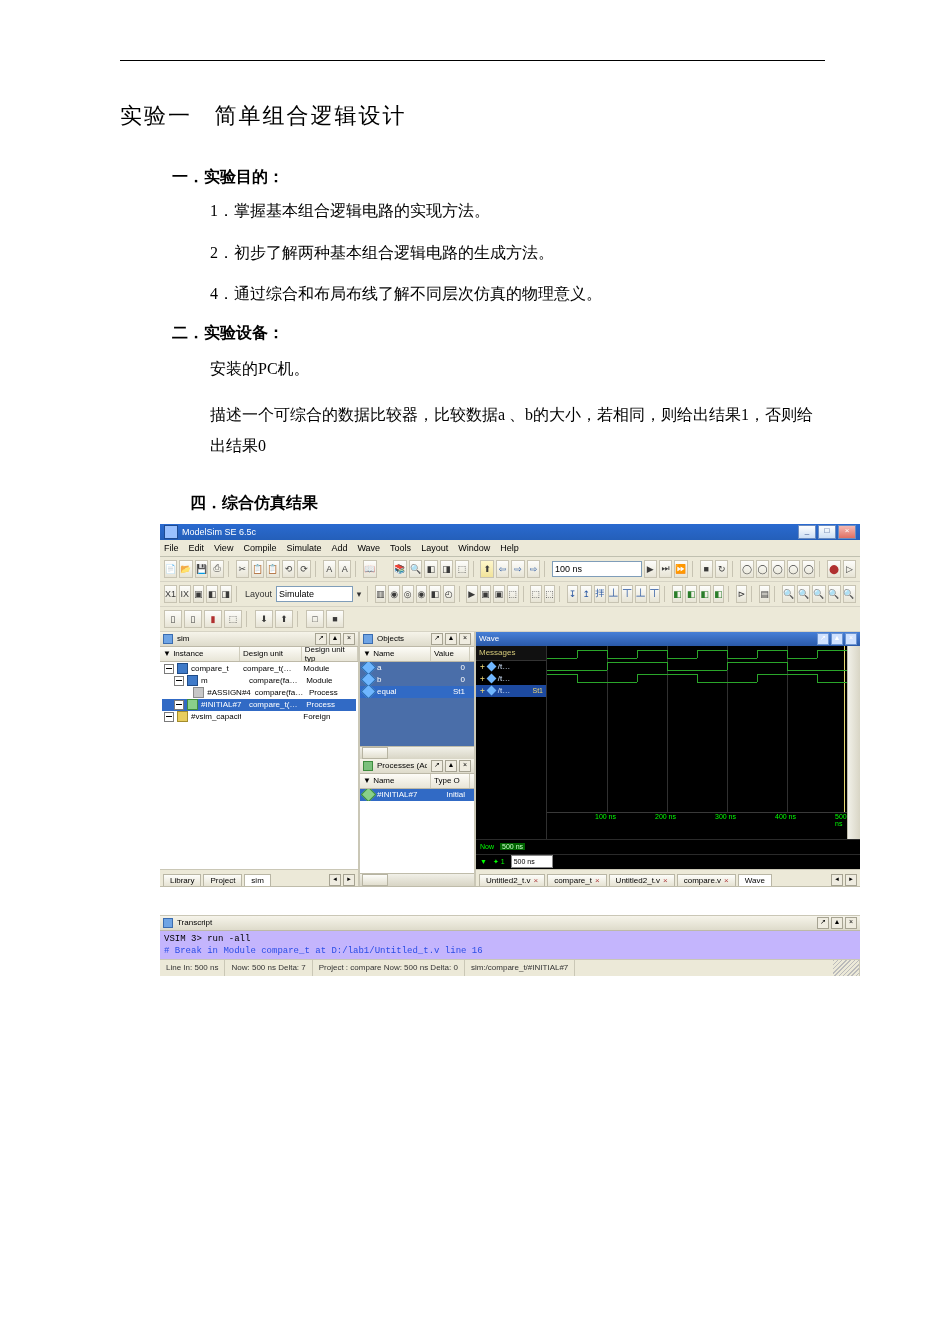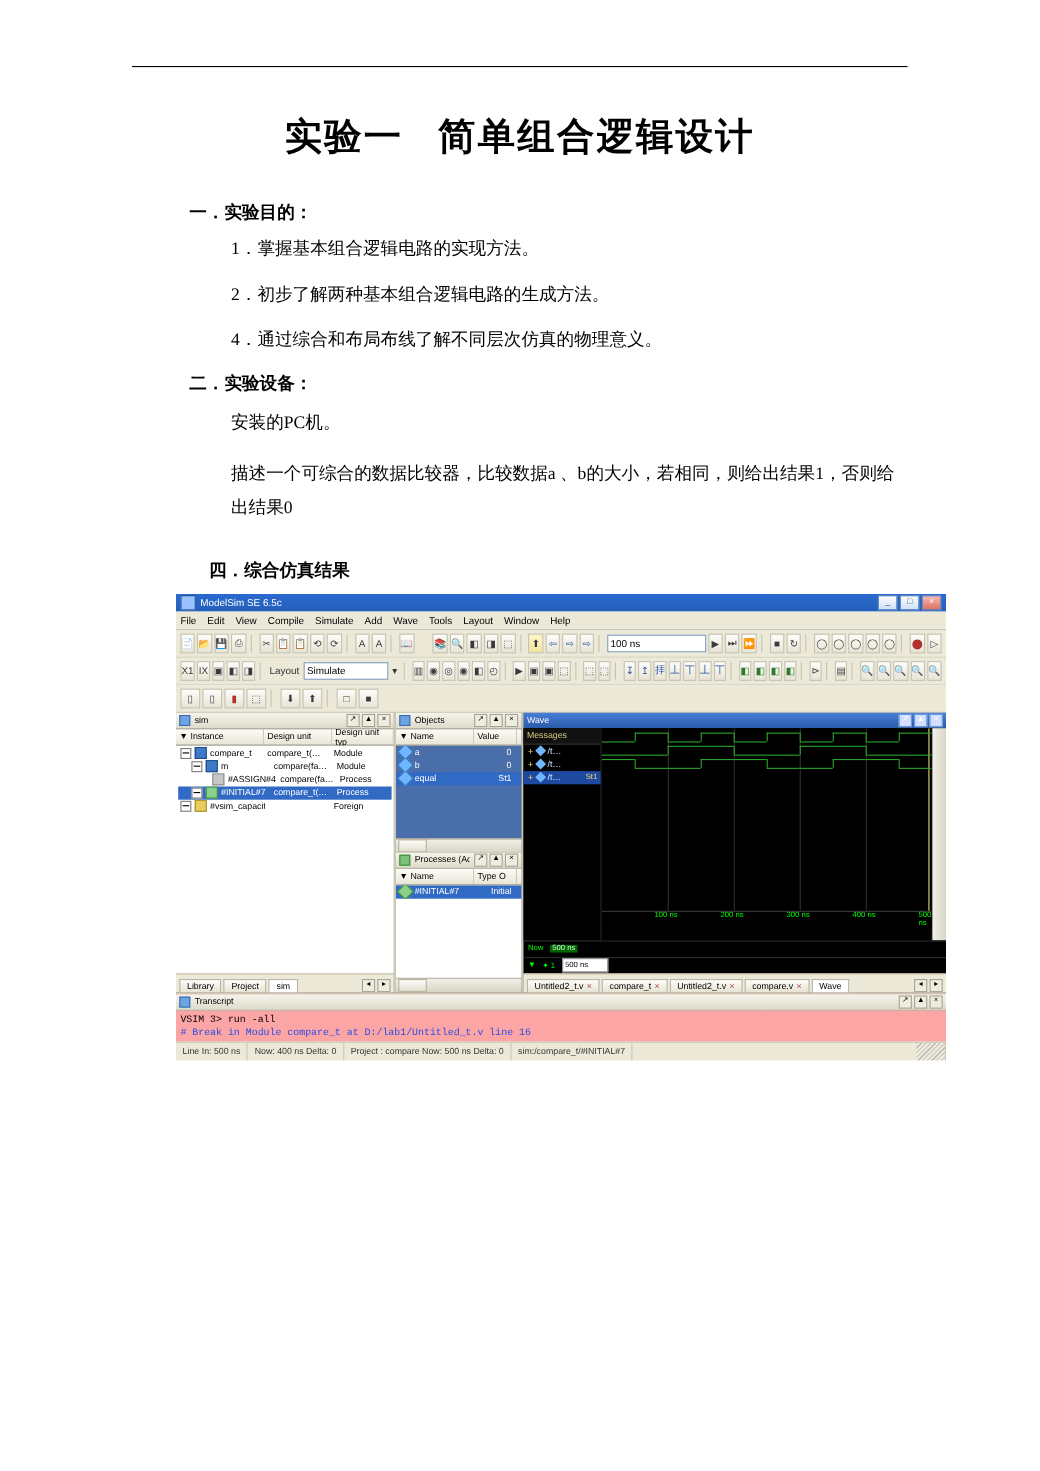--- a/index.html
+++ b/index.html
@@ -10,23 +10,23 @@
     color: #000;
   }
   .page {
     padding: 60px 120px 40px 120px;
   }
   .hr-top {
     border-top: 1.5px solid #000;
     margin: 0 0 40px 0;
   }
   .title {
-    font-size: 34px;
-    font-weight: bold;
-    text-align: center;
+    font-size: 22px;
+    font-weight: normal;
+    text-align: left;
     margin: 0 0 36px 0;
     letter-spacing: 2px;
     white-space: pre;
     font-family: "SimSun", "Songti SC", serif;
   }
   .sect-head {
     font-size: 16px;
     font-weight: bold;
     margin: 6px 0 10px 52px;
   }
@@ -245,25 +245,26 @@
   }
   .btab.active { background:#fff; }
   .btab .x { color:#b04040; margin-left:3px;}
 
   .left-bottom-tabs {
     height:16px; background:#ece9d8; border-top:1px solid #cac7b6;
     display:flex; align-items:flex-end; padding:0 3px; gap:2px; font-size:8px;
   }
 
   .transcript {
-    background:#fca5a5;
+    background:#c4b5fd;
     border-top:1px solid #cac7b6;
     font-family:"Courier New",monospace;
     font-size:9px;
     line-height:12px;
+    margin-top:28px;
   }
   .trans-header {
     height:14px; background:linear-gradient(#f6f4ea,#dedbcb);
     border-bottom:1px solid #bdb9a8; display:flex; align-items:center;
     padding:0 3px; font-size:8px;
     font-family: Tahoma, Arial, sans-serif;
   }
   .trans-body { padding:2px 4px; color:#000;}
   .trans-body .blue { color:#2a4de6; }
 
@@ -679,20 +680,20 @@
         </div>
       </div>
       <div class="trans-body">
         <div>VSIM 3&gt; run -all</div>
         <div class="blue"># Break in Module compare_t at D:/lab1/Untitled_t.v line 16</div>
       </div>
     </div>
 
     <div class="statusbar">
       <div>Line In: 500 ns</div>
-      <div>Now: 400 ns   Delta: 0</div>
+      <div>Now: 500 ns   Delta: 7</div>
       <div>Project : compare   Now: 500 ns   Delta: 0</div>
       <div>sim:/compare_t/#INITIAL#7</div>
       <div class="lrcorner"></div>
     </div>
 
   </div>
 </div>
 
 </body></html>

